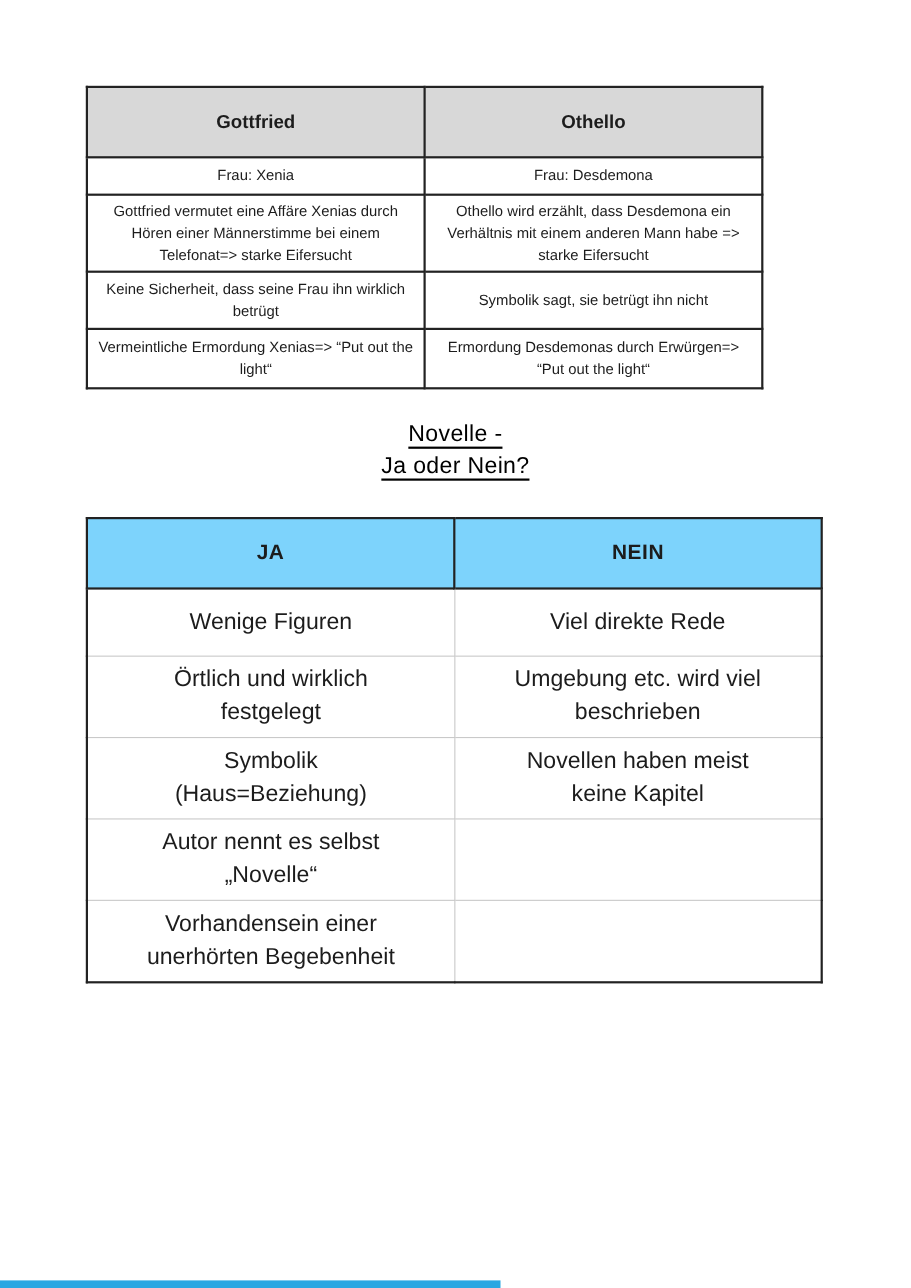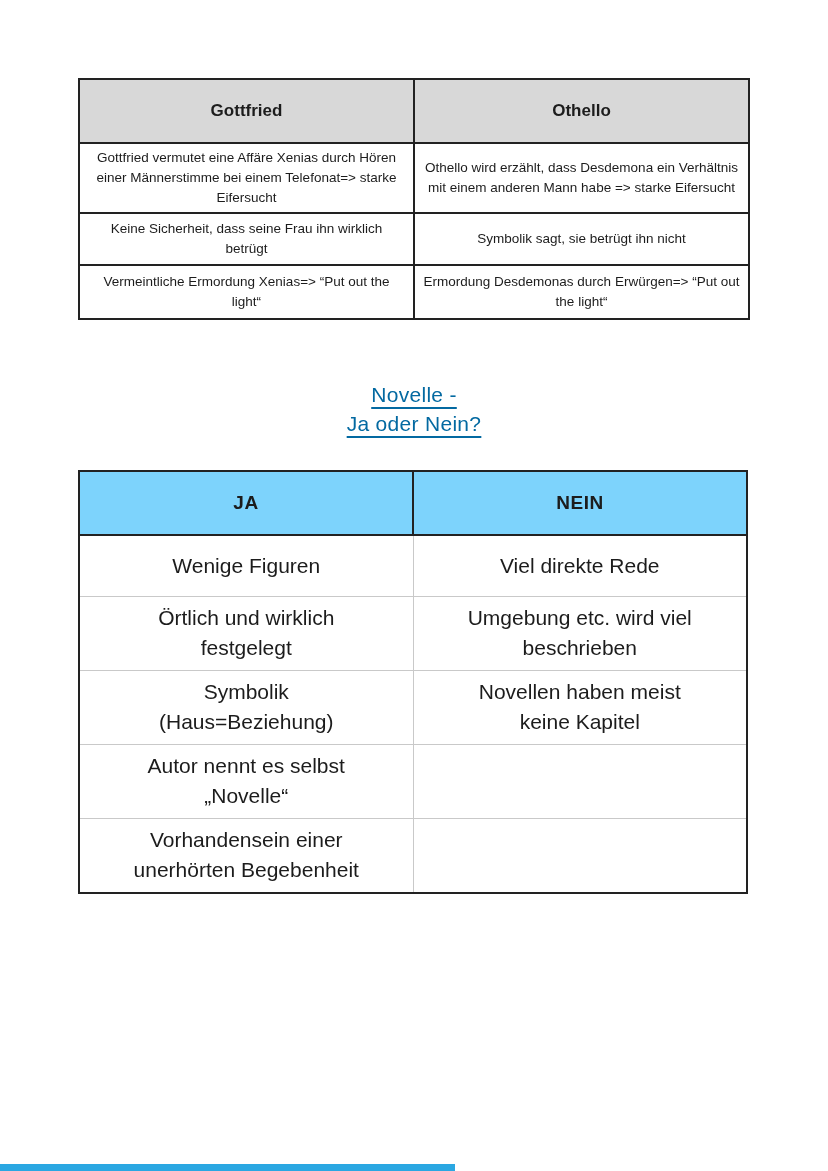--- a/index.html
+++ b/index.html
@@ -7,37 +7,37 @@
     position:relative;
     width:828px;height:1171px;
     background:#ffffff;
     font-family:"Liberation Sans", sans-serif;
     color:#1c1c1c;
     overflow:hidden;
   }
 
   
   table{border-collapse:collapse;table-layout:fixed;}
-  .t1{position:absolute;left:78px;top:78px;width:672px;}
+  .t1{position:absolute;left:78px;top:78px;width:616px;}
   .t1 th,.t1 td{
     border:2px solid #222222;
     text-align:center;vertical-align:middle;
     padding:3px 8px;
   }
   .t1 th{background:#d8d8d8;font-size:17px;font-weight:bold;height:56px;}
   .t1 td{font-size:13.5px;line-height:1.5;}
   .t1 .r1 td{height:26px;}
   .t1 .r2 td{height:62px;}
   .t1 .r3 td{height:44px;}
   .t1 .r4 td{height:46px;}
 
   
   .heading{
     position:absolute;left:0;top:381px;width:828px;
-    text-align:center;font-size:21px;color:#0369a1;
+    text-align:center;font-size:21px;color:#000000;
     letter-spacing:.3px;
   }
   .heading .hline{
     display:inline-block;
     text-decoration:underline;
     text-underline-offset:5px;
     line-height:1.38;
   }
 
   
@@ -74,20 +74,24 @@
 <div class="page">
 
   <table class="t1">
     <thead>
       <tr>
         <th>Gottfried</th>
         <th>Othello</th>
       </tr>
     </thead>
     <tbody>
+      <tr class="r1">
+        <td>Frau: Xenia</td>
+        <td>Frau: Desdemona</td>
+      </tr>
       <tr class="r2">
         <td>Gottfried vermutet eine Affäre Xenias durch Hören einer Männerstimme bei einem Telefonat=&gt; starke Eifersucht</td>
         <td>Othello wird erzählt, dass Desdemona ein Verhältnis mit einem anderen Mann habe =&gt; starke Eifersucht</td>
       </tr>
       <tr class="r3">
         <td>Keine Sicherheit, dass seine Frau ihn wirklich betrügt</td>
         <td>Symbolik sagt, sie betrügt ihn nicht</td>
       </tr>
       <tr class="r4">
         <td>Vermeintliche Ermordung Xenias=&gt; “Put out the light“</td>

